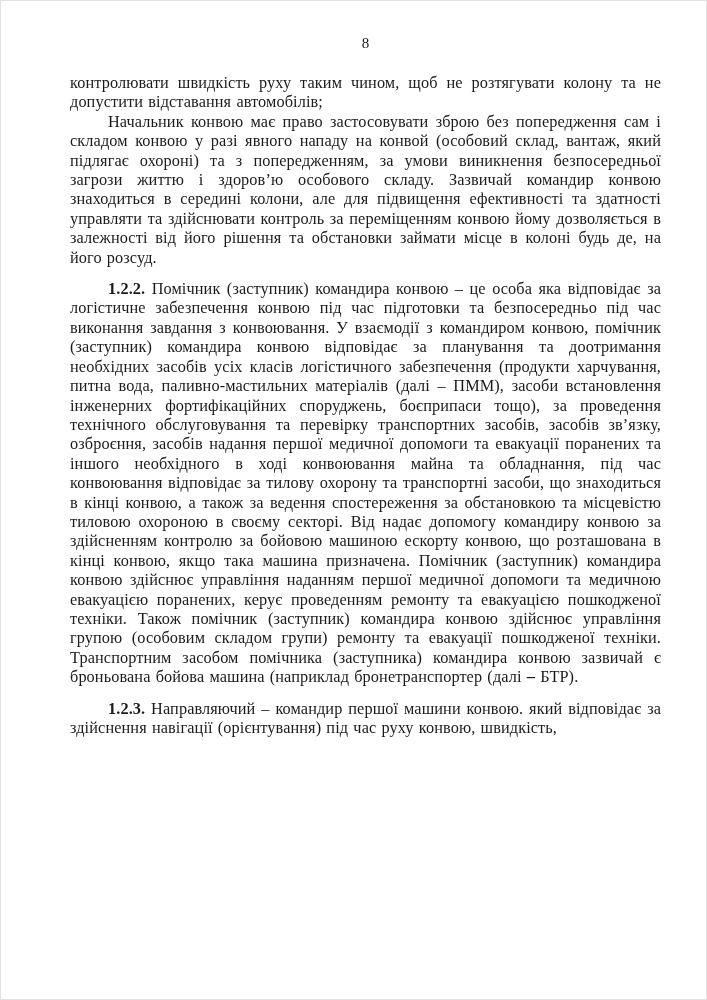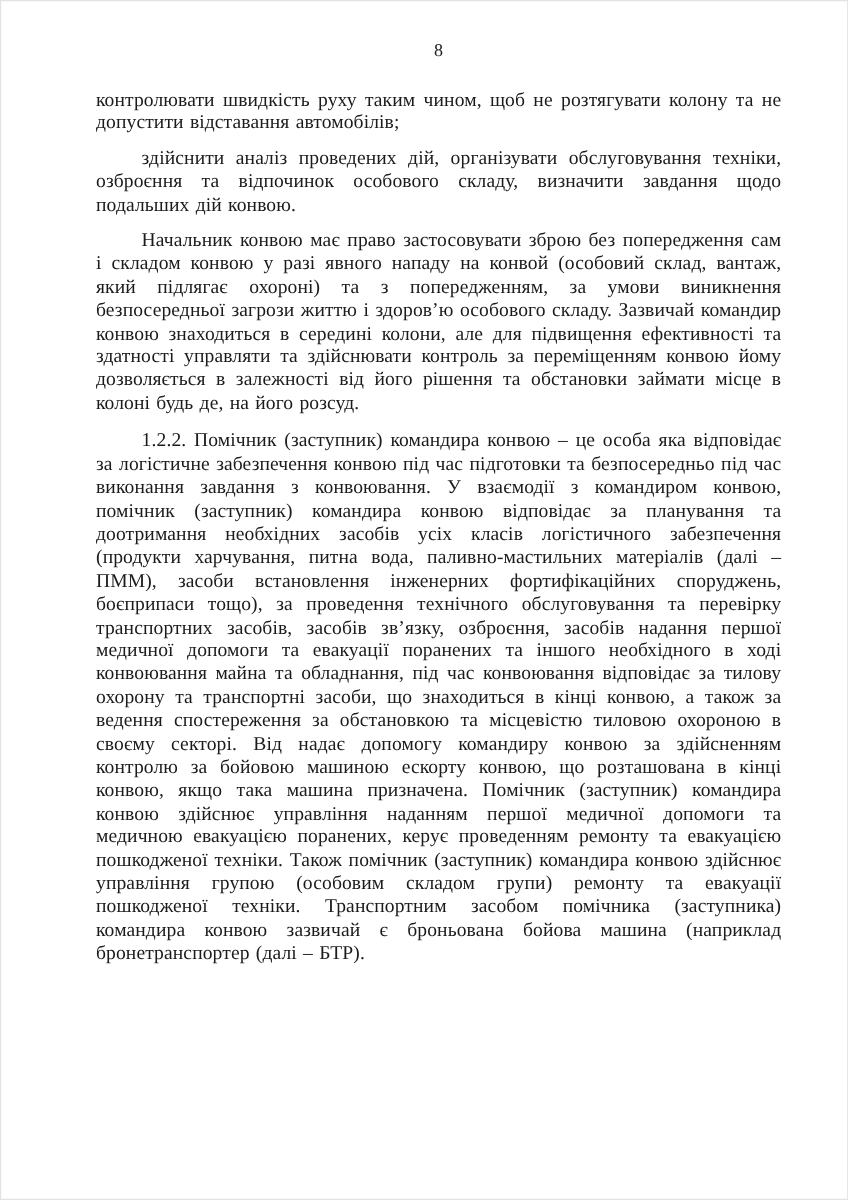--- a/index.html
+++ b/index.html
@@ -22,42 +22,42 @@
     background: #ffffff;
     box-shadow: inset 0 0 0 1px #e2e2e2;
   }
   .page-number {
     text-align: center;
     font-size: 15px;
     line-height: 18px;
     margin: 0 0 21px 0;
   }
   .body-text p.para {
-    margin: 10px;
+    margin: 0;
     font-size: 16.3px;
     line-height: 19.4px;
     text-align: justify;
     letter-spacing: 0.1px;
     word-spacing: 1px;
     hyphens: none;
   }
   .body-text p.para.indent {
     text-indent: 38px;
   }
   .body-text p.para.space-before {
     margin-top: 12px;
   }
   .body-text .bold {
-    font-weight: normal;
+    font-weight: bold;
   }
 </style>
 </head>
 <body>
 
 <div class="page">
   <p class="page-number">8</p>
   <div class="body-text">
       <p class="para"><span class="">контролювати швидкість руху таким чином, щоб не розтягувати колону та не допустити відставання автомобілів;</span></p>
-      <p class="para indent"><span class="">здійснити аналіз проведених дій, організувати обслуговування техніки, озброєння та відпочинок особового складу, визначити завдання щодо подальших дій конвою.</span></p>
       <p class="para indent"><span class="">Начальник конвою має право застосовувати зброю без попередження сам і складом конвою у разі явного нападу на конвой (особовий склад, вантаж, який підлягає охороні) та з попередженням, за умови виникнення безпосередньої загрози життю і здоров’ю особового складу. Зазвичай командир конвою знаходиться в середині колони, але для підвищення ефективності та здатності управляти та здійснювати контроль за переміщенням конвою йому дозволяється в залежності від його рішення та обстановки займати місце в колоні будь де, на його розсуд.</span></p>
       <p class="para indent space-before"><span class="bold">1.2.2.</span><span class=""> Помічник (заступник) командира конвою – це особа яка відповідає за логістичне забезпечення конвою під час підготовки та безпосередньо під час виконання завдання з конвоювання. У взаємодії з командиром конвою, помічник (заступник) командира конвою відповідає за планування та доотримання необхідних засобів усіх класів логістичного забезпечення (продукти харчування, питна вода, паливно-мастильних матеріалів (далі – ПММ), засоби встановлення інженерних фортифікаційних споруджень, боєприпаси тощо), за проведення технічного обслуговування та перевірку транспортних засобів, засобів зв’язку, озброєння, засобів надання першої медичної допомоги та евакуації поранених та іншого необхідного в ході конвоювання майна та обладнання, під час конвоювання відповідає за тилову охорону та транспортні засоби, що знаходиться в кінці конвою, а також за ведення спостереження за обстановкою та місцевістю тиловою охороною в своєму секторі. Від надає допомогу командиру конвою за здійсненням контролю за бойовою машиною ескорту конвою, що розташована в кінці конвою, якщо така машина призначена. Помічник (заступник) командира конвою здійснює управління наданням першої медичної допомоги та медичною евакуацією поранених, керує проведенням ремонту та евакуацією пошкодженої техніки. Також помічник (заступник) командира конвою здійснює управління групою (особовим складом групи) ремонту та евакуації пошкодженої техніки. Транспортним засобом помічника (заступника) командира конвою зазвичай є броньована бойова машина (наприклад бронетранспортер (далі </span><span class="bold">–</span><span class=""> БТР).</span></p>
+      <p class="para indent space-before"><span class="bold">1.2.3.</span><span class=""> Направляючий – командир першої машини конвою. який відповідає за здійснення навігації (орієнтування) під час руху конвою, швидкість,</span></p>
     </div>
 </div>
 
 </body></html>

